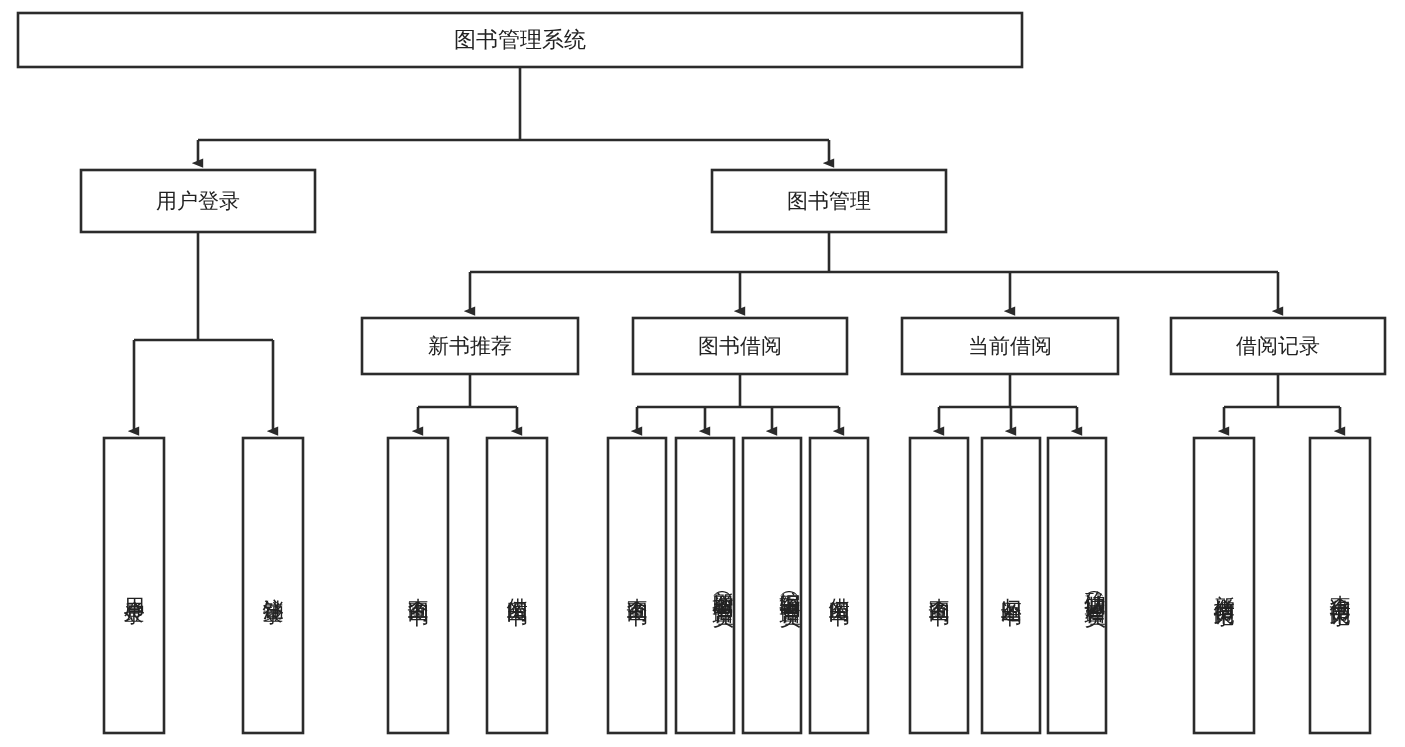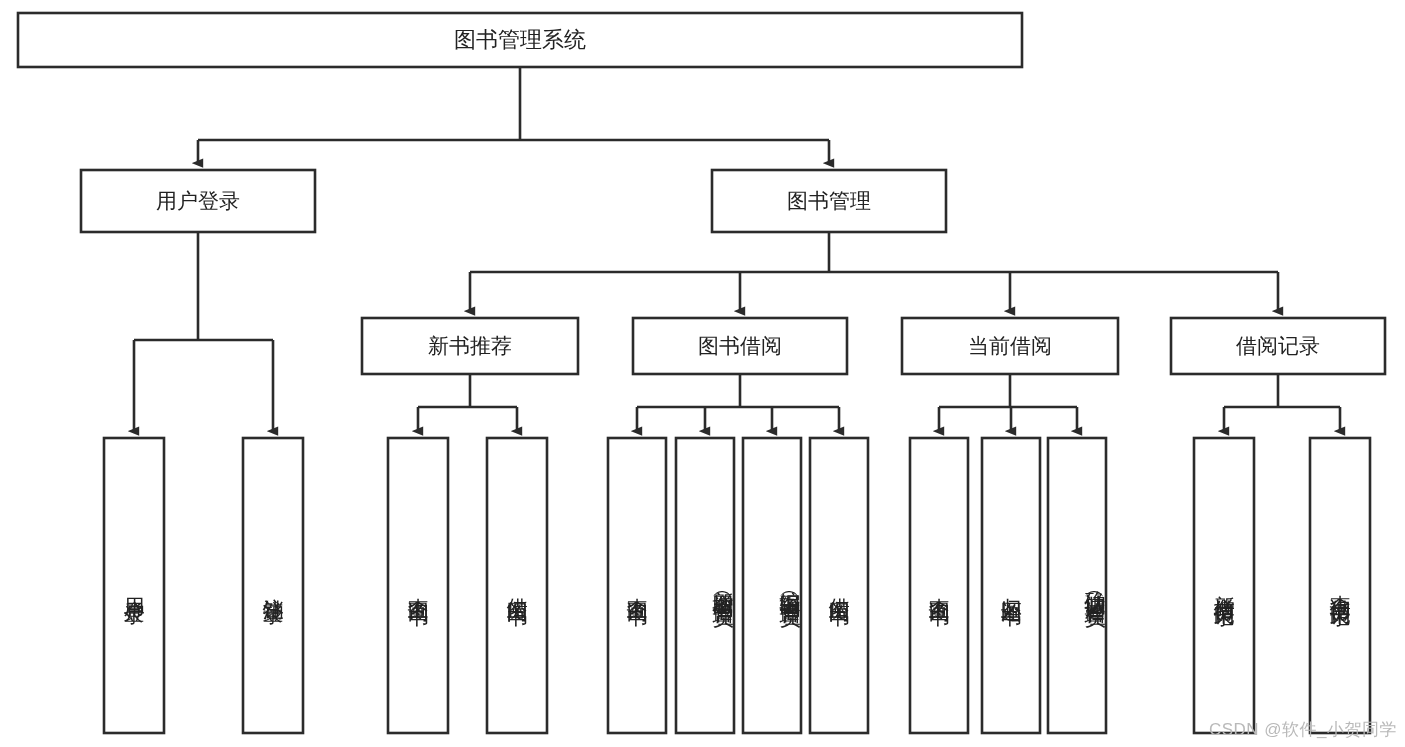--- a/index.html
+++ b/index.html
@@ -197,14 +197,13 @@
   <div class="leaf-label" style="left:608px;  top:438px; width:58px; height:295px;">查询图书</div>
   <div class="leaf-label" style="left:676px;  top:440px; width:58px; height:291px; align-items:flex-start;">新增图书（管理员）</div>
   <div class="leaf-label" style="left:743px;  top:440px; width:58px; height:291px; align-items:flex-start;">编辑图书（管理员）</div>
   <div class="leaf-label" style="left:810px;  top:438px; width:58px; height:295px;">借阅图书</div>
   <div class="leaf-label" style="left:910px;  top:438px; width:58px; height:295px;">查询图书</div>
   <div class="leaf-label" style="left:982px;  top:438px; width:58px; height:295px;">归还图书</div>
   <div class="leaf-label" style="left:1048px; top:440px; width:58px; height:291px; align-items:flex-start;">确认归还（管理员）</div>
   <div class="leaf-label" style="left:1194px; top:438px; width:60px; height:295px;">新增借阅记录</div>
   <div class="leaf-label" style="left:1310px; top:438px; width:60px; height:295px;">查询借阅记录</div>
 
-  <div class="watermark">CSDN @软件_小贺同学</div>
 </div>
 
 </body></html>

